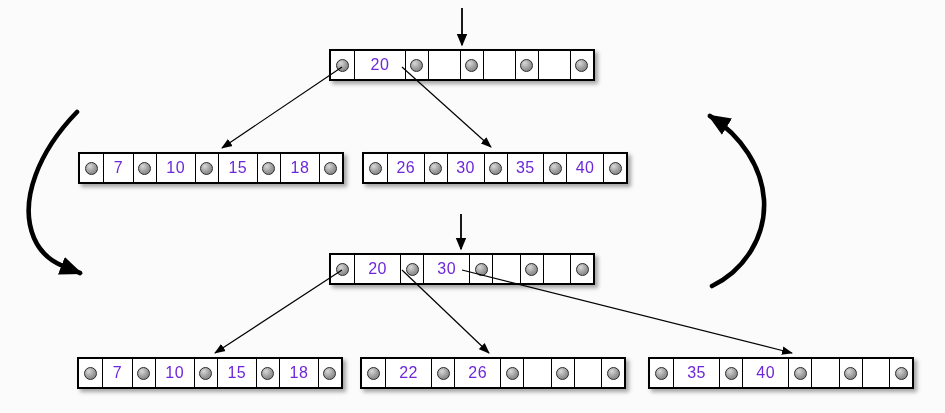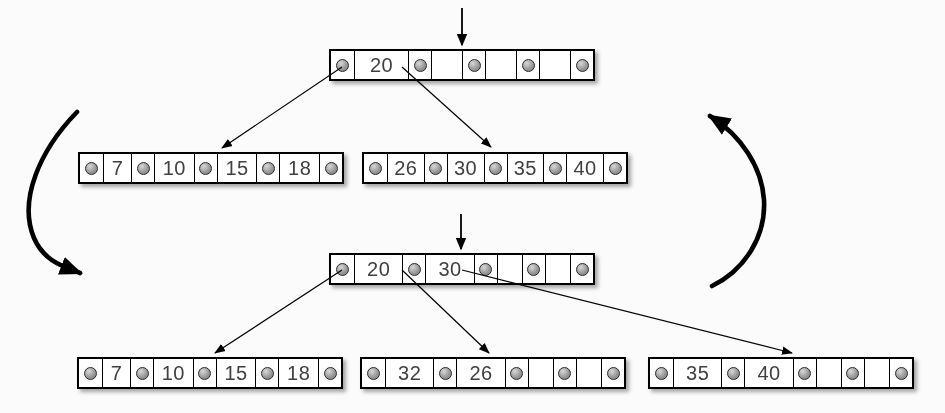--- a/index.html
+++ b/index.html
@@ -23,21 +23,21 @@
   }
   .cell{
     display:flex;align-items:center;justify-content:center;
     box-sizing:border-box;
     height:100%;
   }
   .cell + .cell{border-left:1.5px solid #000;}
   .cell.ptr{flex:0 0 23px;}
   .cell.key{
     flex:1 1 auto;
-    font-size:20px;color:#404040;
+    font-size:16px;color:#6d28d9;
     letter-spacing:0.5px;
   }
   .dot{
     width:11px;height:11px;border-radius:50%;
     background:radial-gradient(circle at 35% 30%, #d8d8d8 0%, #9a9a9a 55%, #777 100%);
     border:1.5px solid #2a2a2a;
     box-sizing:content-box;
   }
   svg.arrows{position:absolute;left:0;top:0;z-index:5;pointer-events:none;}
 </style>
@@ -153,21 +153,21 @@
       <div class="cell key">18</div>
       <div class="cell ptr">
         <span class="dot"></span>
       </div>
     </div>
 
   <div class="node" style="left:360px;top:357px">
       <div class="cell ptr">
         <span class="dot"></span>
       </div>
-      <div class="cell key">32</div>
+      <div class="cell key">22</div>
       <div class="cell ptr">
         <span class="dot"></span>
       </div>
       <div class="cell key">26</div>
       <div class="cell ptr">
         <span class="dot"></span>
       </div>
       <div class="cell key"></div>
       <div class="cell ptr">
         <span class="dot"></span>

